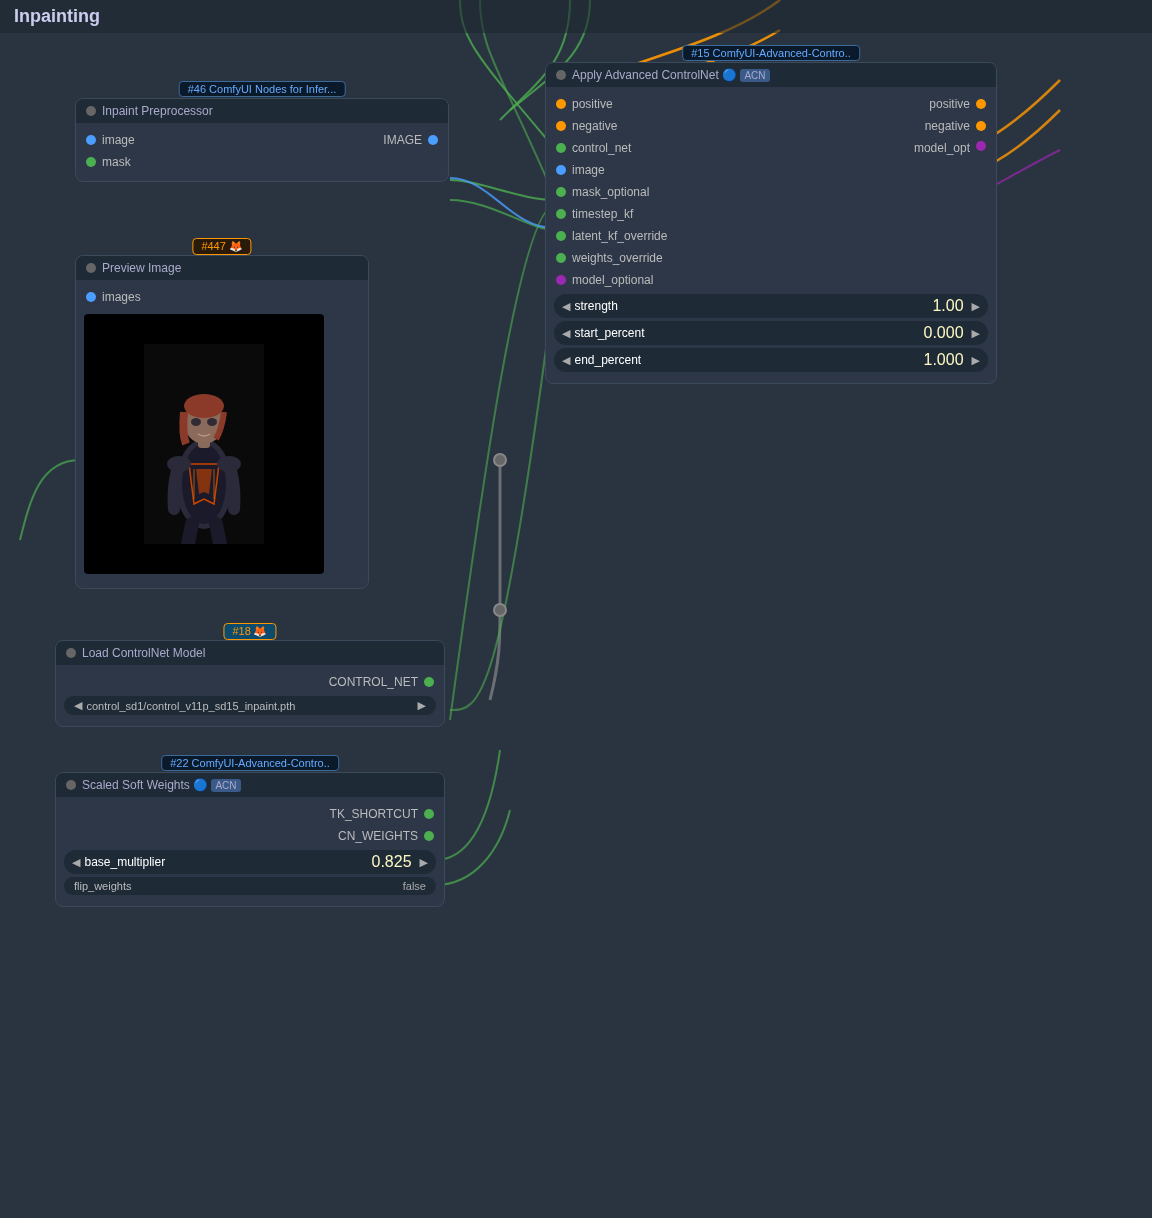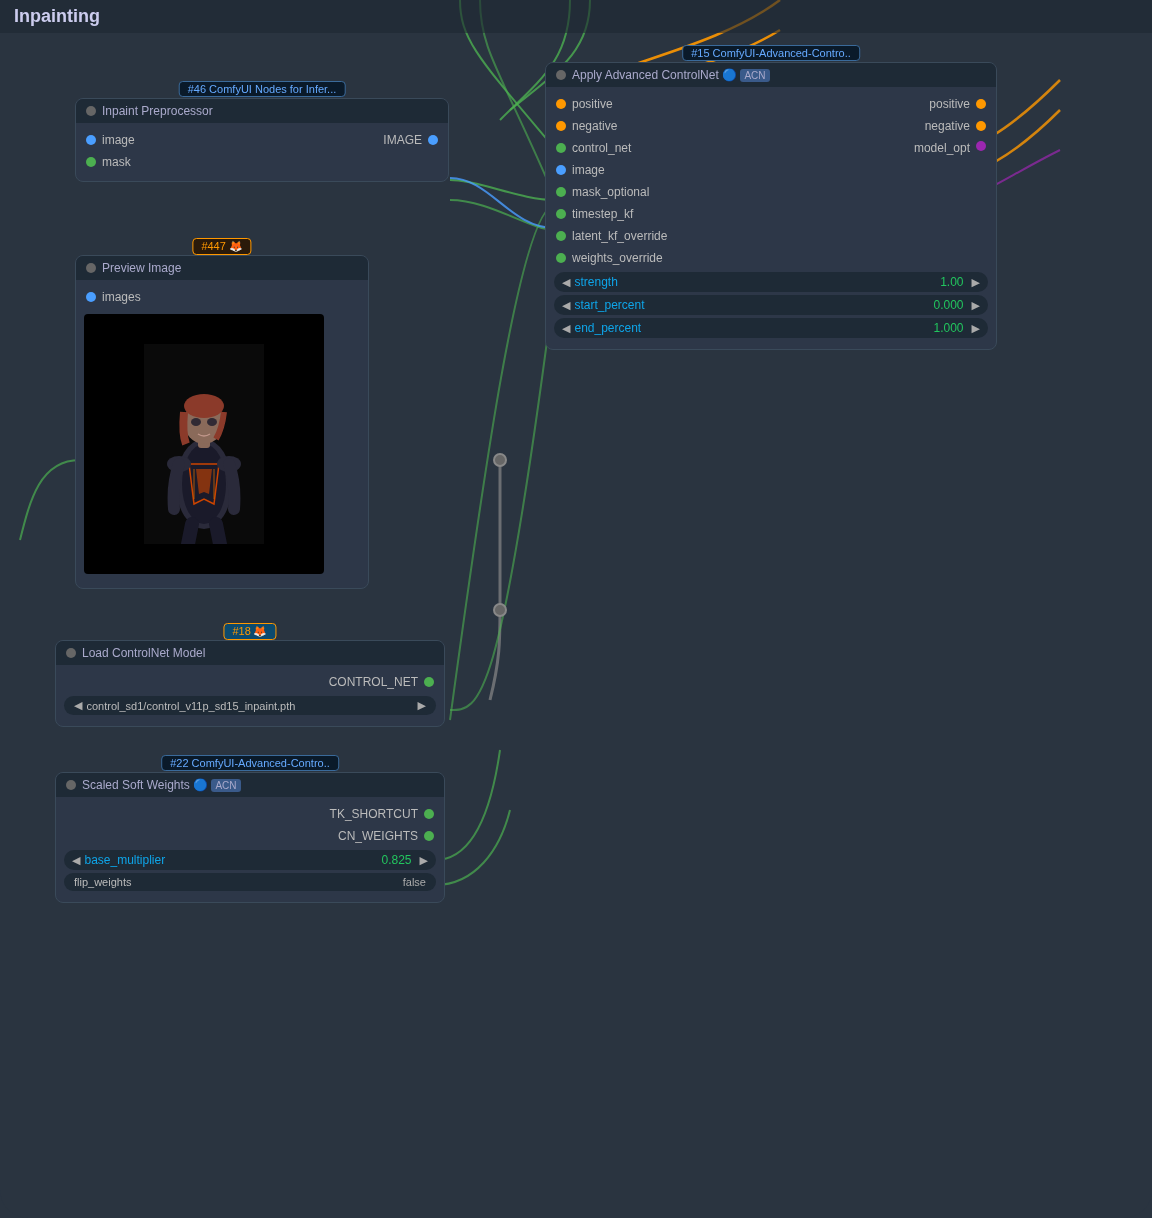--- a/index.html
+++ b/index.html
@@ -106,22 +106,22 @@
       gap: 4px;
     }
 
     .slider-arrow {
       color: #aaa;
       cursor: pointer;
       font-size: 11px;
       user-select: none;
     }
 
-    .slider-label { color: #0ea5e9; font-size: 12px; flex: 1; }
-    .slider-value { color: #22c55e; font-size: 12px; margin-right: 4px; }
+    .slider-label { color: #ffffff; font-size: 12px; flex: 1; }
+    .slider-value { color: #fef9c3; font-size: 16px; margin-right: 4px; }
 
     
     .preview-image-box {
       margin: 6px 8px;
       background: #000;
       border-radius: 4px;
       overflow: hidden;
       width: 240px;
       height: 260px;
       display: flex;
@@ -365,20 +365,24 @@
       <div class="port-row">
         <span class="port green"></span>
         <span class="port-label">latent_kf_override</span>
       </div>
 
       <div class="port-row">
         <span class="port green"></span>
         <span class="port-label">weights_override</span>
       </div>
 
+      <div class="port-row">
+        <span class="port purple"></span>
+        <span class="port-label">model_optional</span>
+      </div>
 
       <div class="slider-row">
         <span class="slider-arrow">◀</span>
         <span class="slider-label">strength</span>
         <span class="slider-value">1.00</span>
         <span class="slider-arrow">▶</span>
       </div>
       <div class="slider-row">
         <span class="slider-arrow">◀</span>
         <span class="slider-label">start_percent</span>

